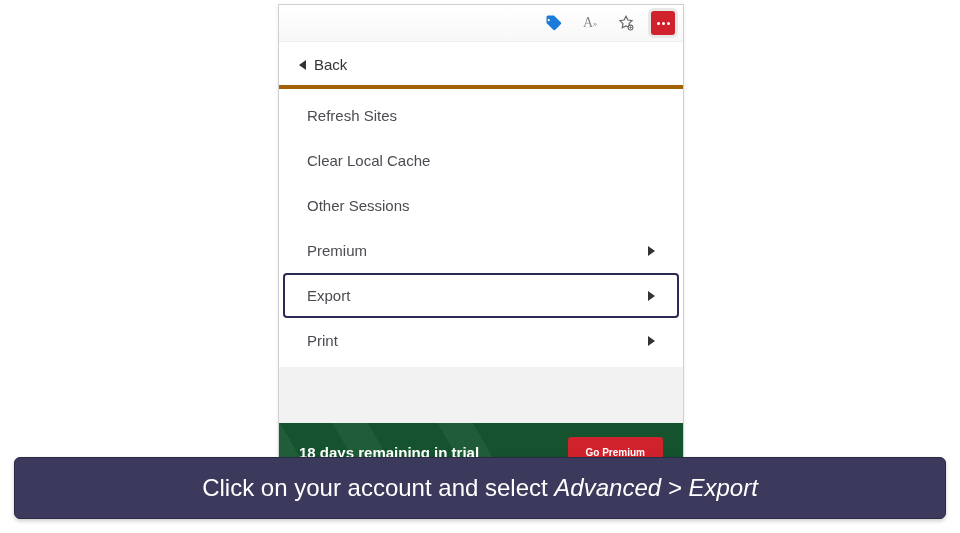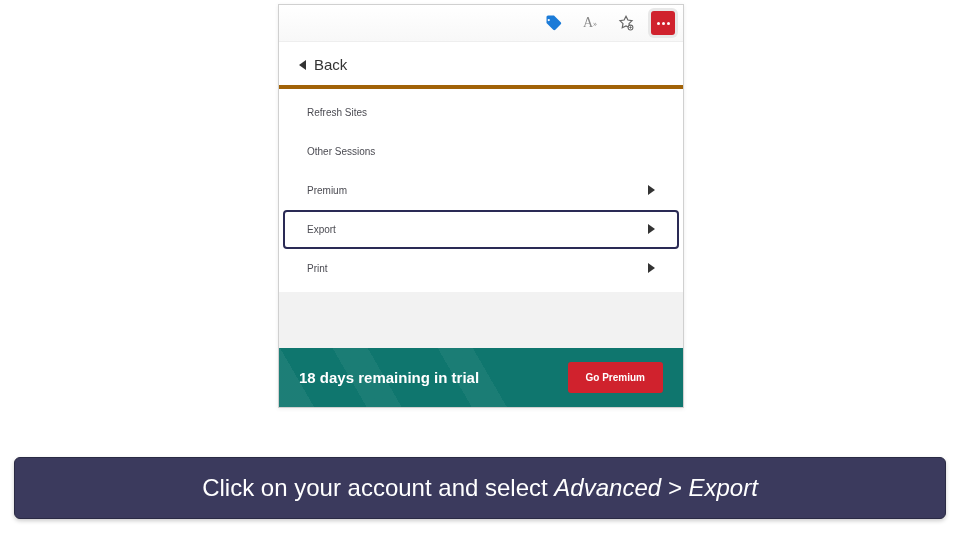--- a/index.html
+++ b/index.html
@@ -71,23 +71,24 @@
     border-top: 5px solid transparent;
     border-bottom: 5px solid transparent;
     border-right: 7px solid #333;
   }
 
   .menu {
     padding: 4px 0 4px 0;
   }
   .menu-item {
     display: flex;
+    align-items: center;
     justify-content: space-between;
     padding: 12px 22px;
-    font-size: 10px;
+    font-size: 15px;
     color: #4b4b52;
     cursor: pointer;
     border: 2px solid transparent;
     margin: 0 4px;
     border-radius: 4px;
   }
   .menu-item.highlight {
     border: 2px solid #2a2a55;
     gap: 48px;
   }
@@ -102,21 +103,21 @@
     height: 56px;
     background: #f2f2f2;
   }
 
   .trial-bar {
     position: relative;
     display: flex;
     align-items: center;
     justify-content: space-between;
     padding: 14px 20px;
-    background: #0f766e;
+    background: #14532d;
     color: #fff;
     overflow: hidden;
   }
   .trial-bar::before {
     content:"";
     position:absolute; inset:0;
     background:
       linear-gradient(60deg, rgba(255,255,255,0.06) 0 8%, transparent 8% 20%,
         rgba(255,255,255,0.05) 20% 28%, transparent 28% 44%,
         rgba(255,255,255,0.05) 44% 52%, transparent 52% 100%);
@@ -190,20 +191,23 @@
     <div class="back-row">
       <span class="back-caret"></span>
       <span>Back</span>
     </div>
 
     <div class="menu">
       <div class="menu-item">
         <span>Refresh Sites</span>
       </div>
       <div class="menu-item">
+        <span>Clear Local Cache</span>
+      </div>
+      <div class="menu-item">
         <span>Other Sessions</span>
       </div>
       <div class="menu-item">
         <span>Premium</span>
         <span class="arrow-right"></span>
       </div>
       <div class="menu-item highlight">
         <span>Export</span>
         <span class="arrow-right"></span>
       </div>

